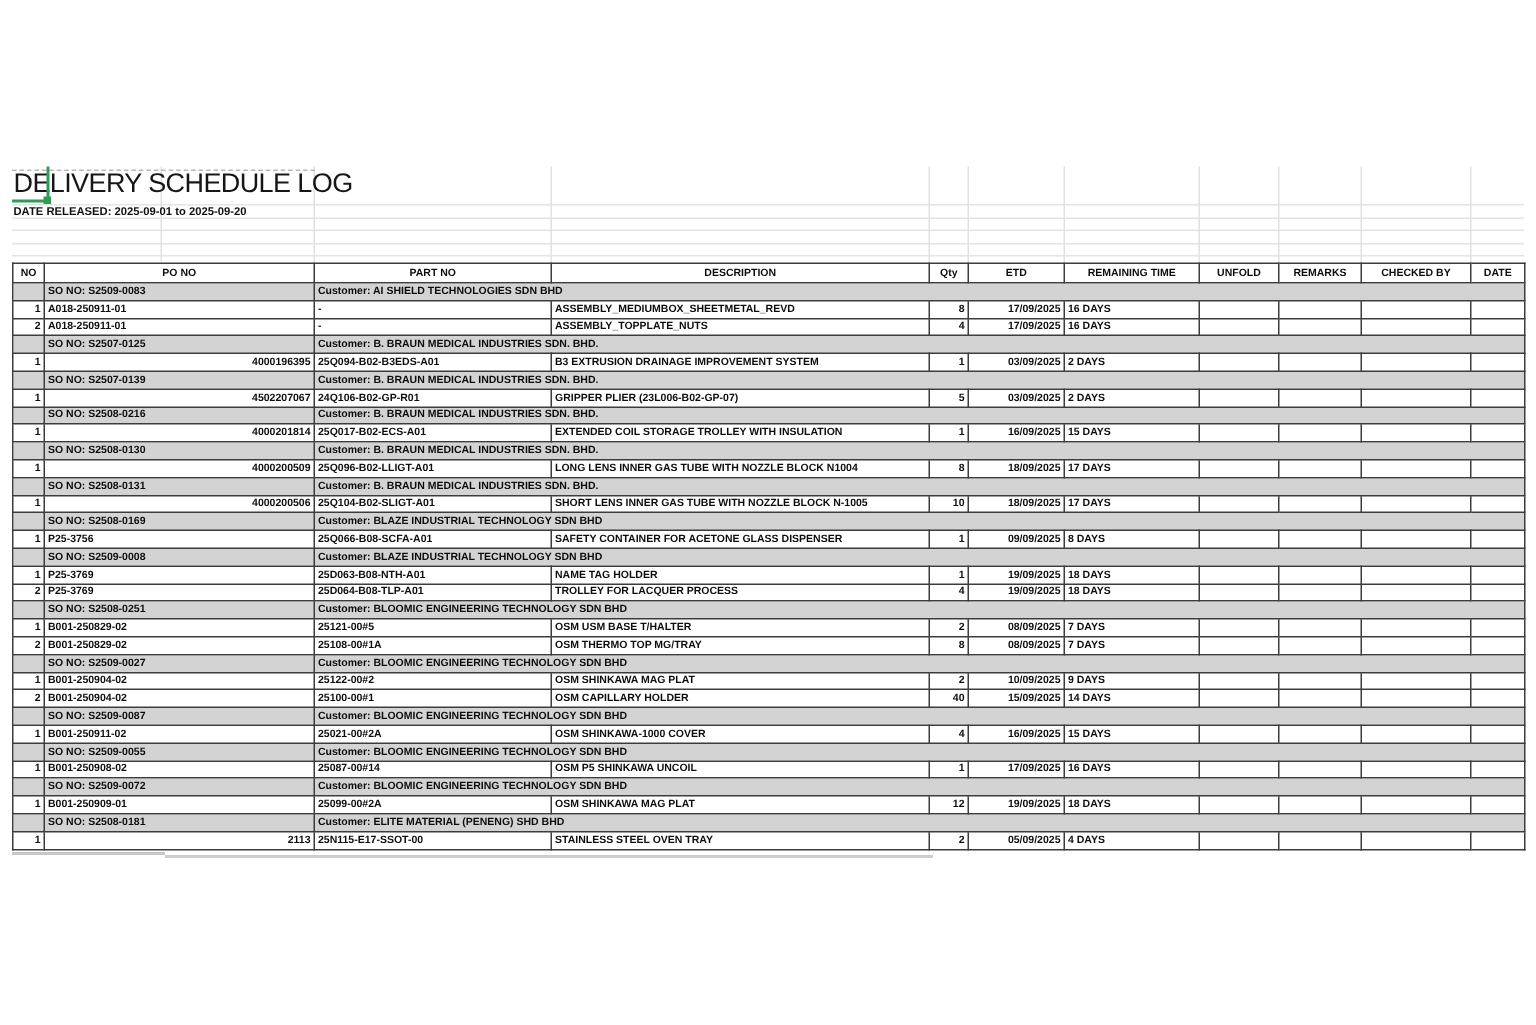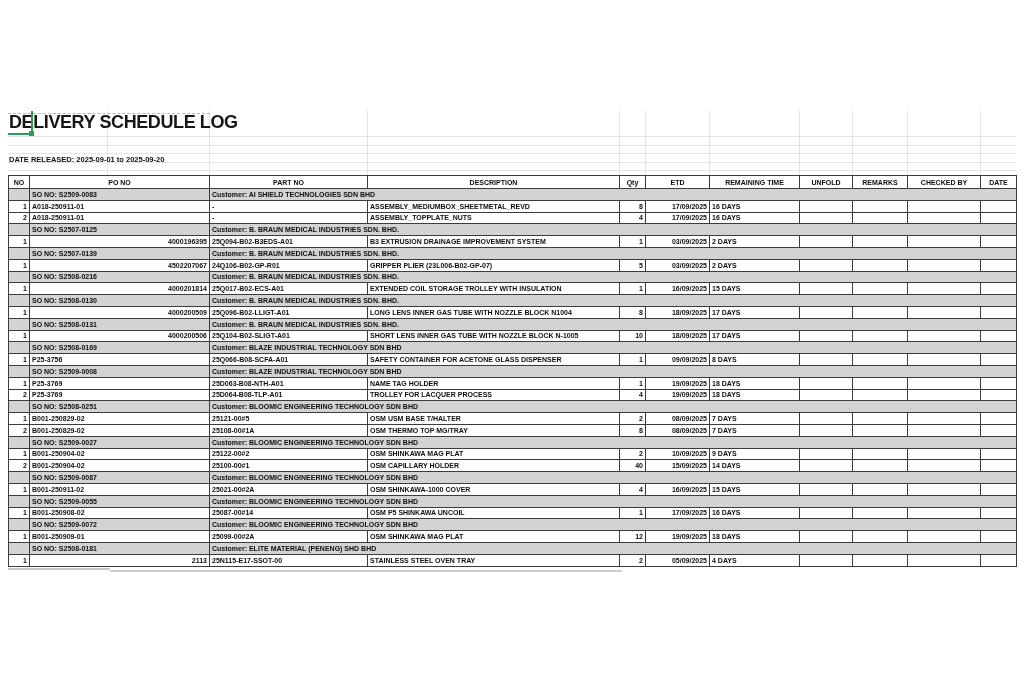--- a/index.html
+++ b/index.html
@@ -6,27 +6,27 @@
   body{
     width:1024px;height:683px;position:relative;background:#ffffff;
     font-family:"Liberation Sans", sans-serif;overflow:hidden;
   }
   
   .dashed-line{position:absolute;left:8px;top:113px;width:202px;border-top:1px dashed #b9b9b9;}
   .hgrid{position:absolute;left:8px;width:1008px;height:0;border-top:1px solid #e4e4e4;}
   .vgrid{position:absolute;top:111px;height:64px;width:0;border-left:1px solid #e2e2e2;}
   .sheet-title{
     position:absolute;left:9px;top:112px;
-    font-size:18px;font-weight:700;color:#161616;letter-spacing:-0.4px;white-space:nowrap;
+    font-size:18px;font-weight:400;color:#161616;letter-spacing:-0.4px;white-space:nowrap;
   }
   .cursor-v{position:absolute;left:31px;top:111px;width:2px;height:24px;background:var(--green);}
   .cursor-h{position:absolute;left:8px;top:133px;width:23px;height:2px;background:var(--green);}
   .cursor-handle{position:absolute;left:29px;top:131px;width:5px;height:5px;background:var(--green);}
   .date-released{
-    position:absolute;left:9px;top:155px;
+    position:absolute;left:9px;top:136px;
     font-size:7.5px;font-weight:700;color:#111;white-space:nowrap;
   }
   
   table.sched{
     position:absolute;left:8px;top:175px;width:1008px;
     border-collapse:collapse;table-layout:fixed;
     font-family:"Liberation Sans", sans-serif;
   }
   table.sched td,table.sched th{
     border:1px solid #3c3c3c;

